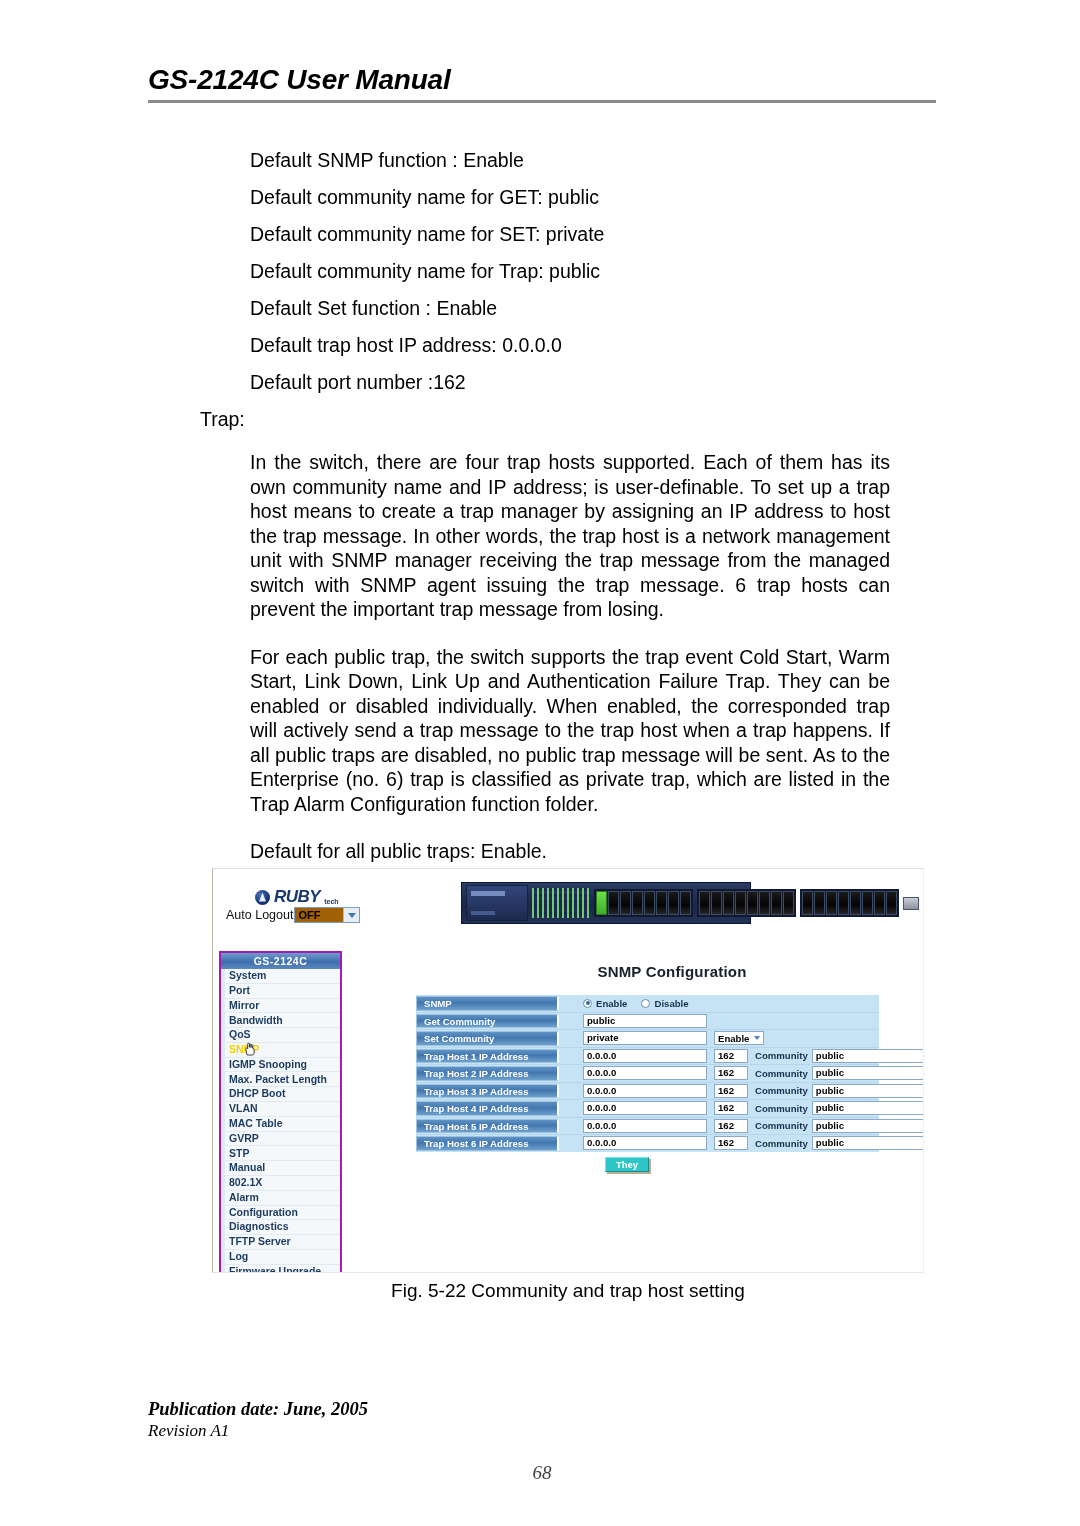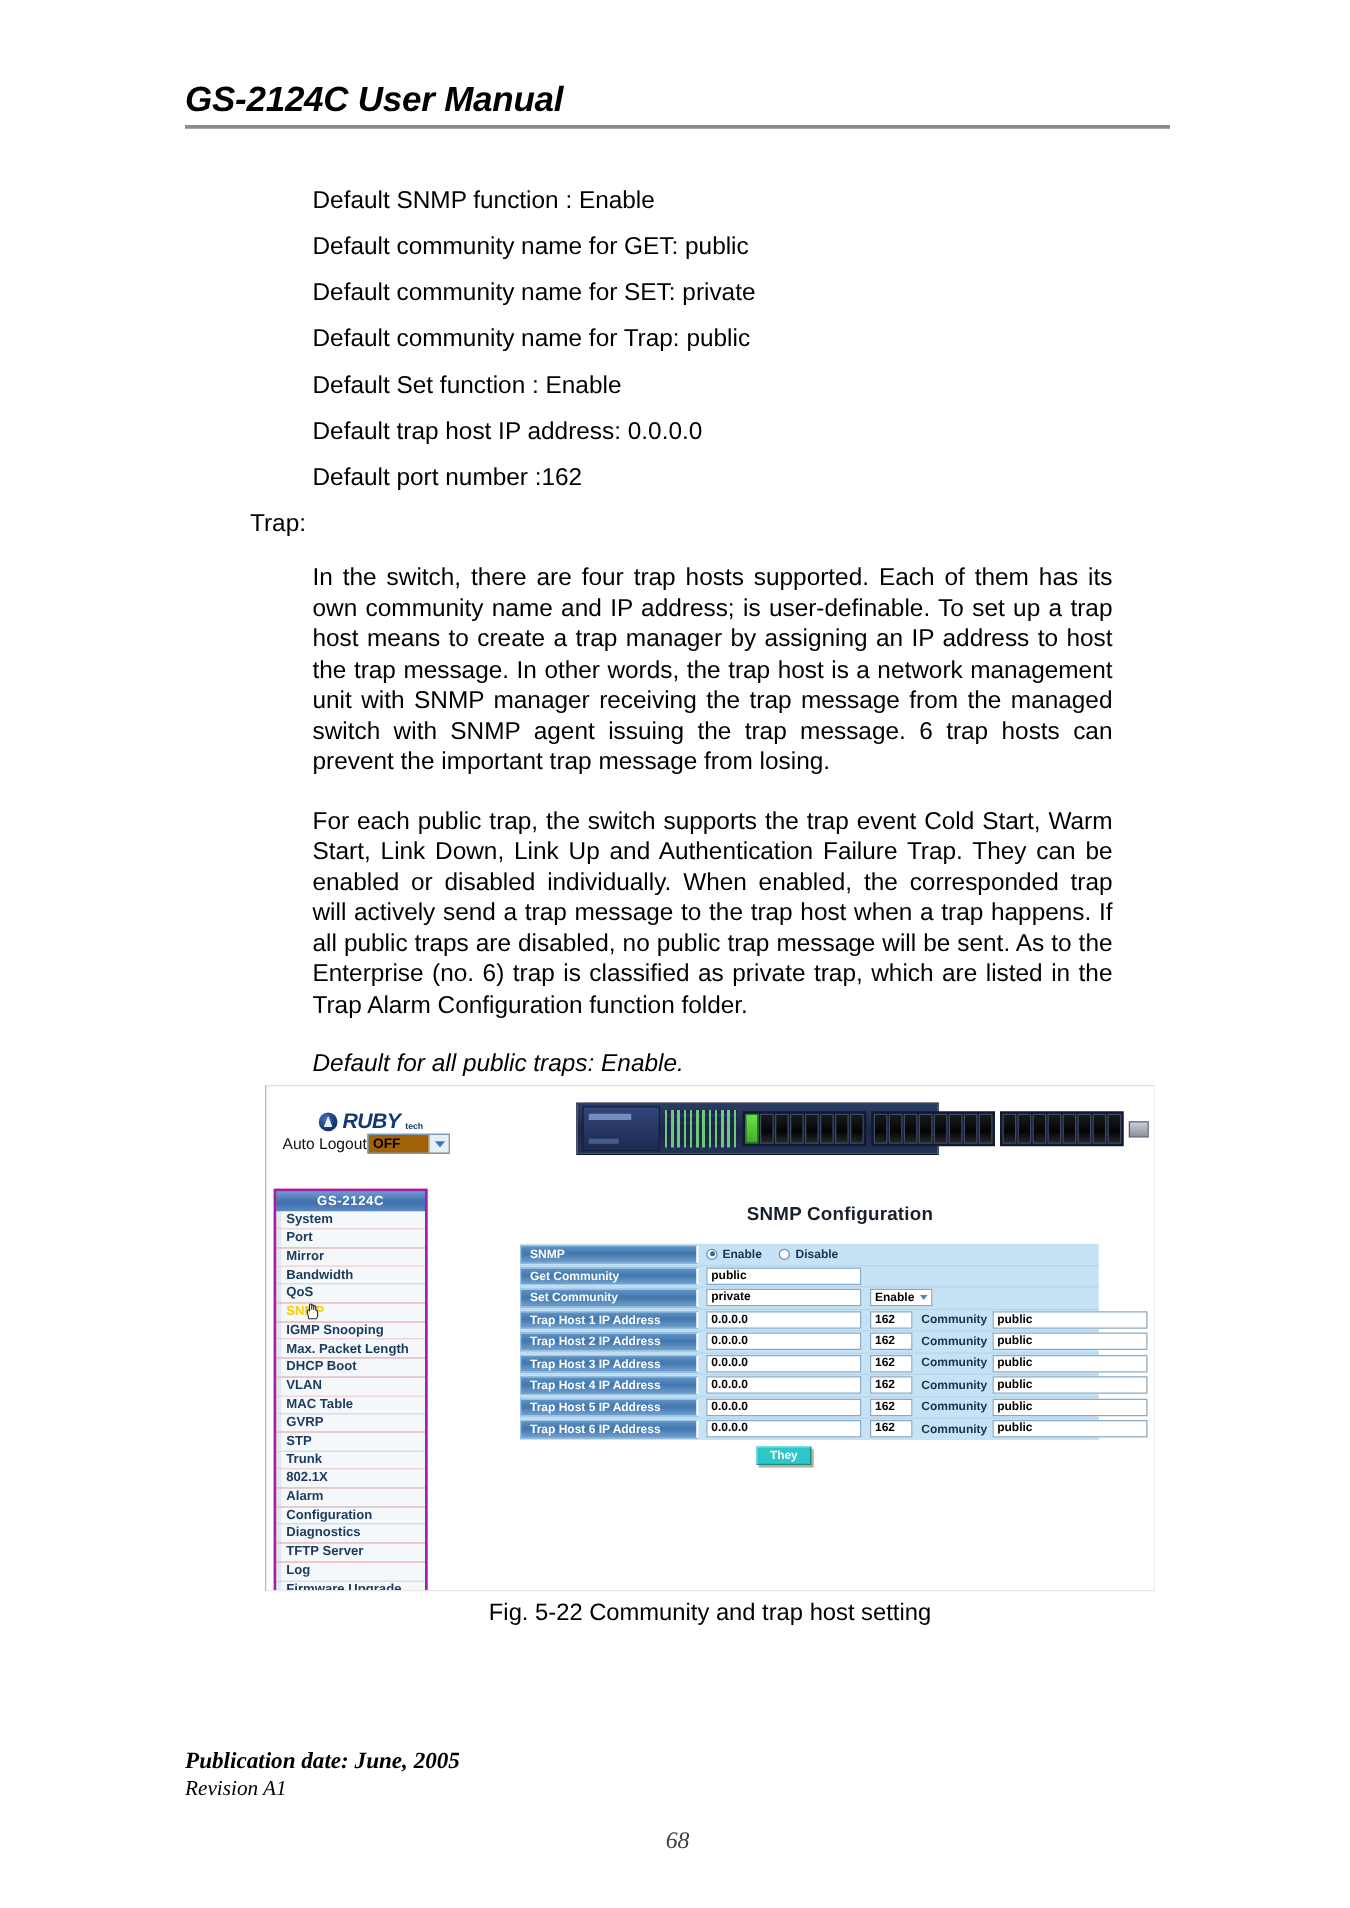--- a/index.html
+++ b/index.html
@@ -68,21 +68,21 @@
     line-height: 24.5px;
     text-align: justify;
     margin: 14px 0 0 0;
     padding-left: 50px;
     width: 690px;
     box-sizing: border-box;
     text-justify: inter-word;
   }
   .para.p1 { margin-top: 12px; }
   .para.p2 { margin-top: 23px; }
-  .para.nojust { text-align: left; margin-top: 23px; font-style: italic; }
+  .para.nojust { text-align: left; margin-top: 23px; }
 
   
   #figure-wrap {
     position: absolute;
     left: 212px;
     top: 868px;
     width: 564px;
   }
   #figure {
     position: relative;
@@ -332,21 +332,21 @@
     box-sizing: border-box;
     border: 1px solid #9cc2e0;
     border-right: 2px solid #ffffff;
     white-space: nowrap;
     overflow: hidden;
   }
   .cell-rest {
     flex: 1;
     display: flex;
     align-items: center;
-    padding-left: 6px;
+    padding-left: 24px;
     gap: 0px;
   }
   .radio-grp { display: flex; align-items: center; gap: 14px; }
   .radio-item { display: flex; align-items: center; gap: 4px; }
   .radio {
     width: 9px; height: 9px;
     border-radius: 50%;
     border: 1px solid #6d8ba6;
     background: #fff;
     display: inline-block;
@@ -576,21 +576,21 @@
             <path d="M4 13 L3 8 Q2.2 6.2 3.4 6 Q4.2 5.9 4.6 6.8 L4.6 2.2 Q4.6 1.2 5.5 1.2 Q6.4 1.2 6.4 2.2 L6.4 5.3 L6.4 2.8 Q6.4 1.9 7.2 1.9 Q8 1.9 8 2.8 L8 5.6 L8 3.4 Q8 2.6 8.8 2.6 Q9.6 2.6 9.6 3.4 L9.6 6.2 Q10.6 6.1 10.9 7 L11.2 9.8 Q11.4 12 9.8 13 Z" fill="#ffffff" stroke="#2b2b2b" stroke-width="0.9" stroke-linejoin="round"></path>
           </svg>
         </li>
         <li>IGMP Snooping</li>
         <li>Max. Packet Length</li>
         <li>DHCP Boot</li>
         <li>VLAN</li>
         <li>MAC Table</li>
         <li>GVRP</li>
         <li>STP</li>
-        <li>Trunk</li>
+        <li>Manual</li>
         <li>802.1X</li>
         <li>Alarm</li>
         <li>Configuration</li>
         <li>Diagnostics</li>
         <li>TFTP Server</li>
         <li>Log</li>
         <li>Firmware Upgrade</li>
 
       </ul>
     </div>

